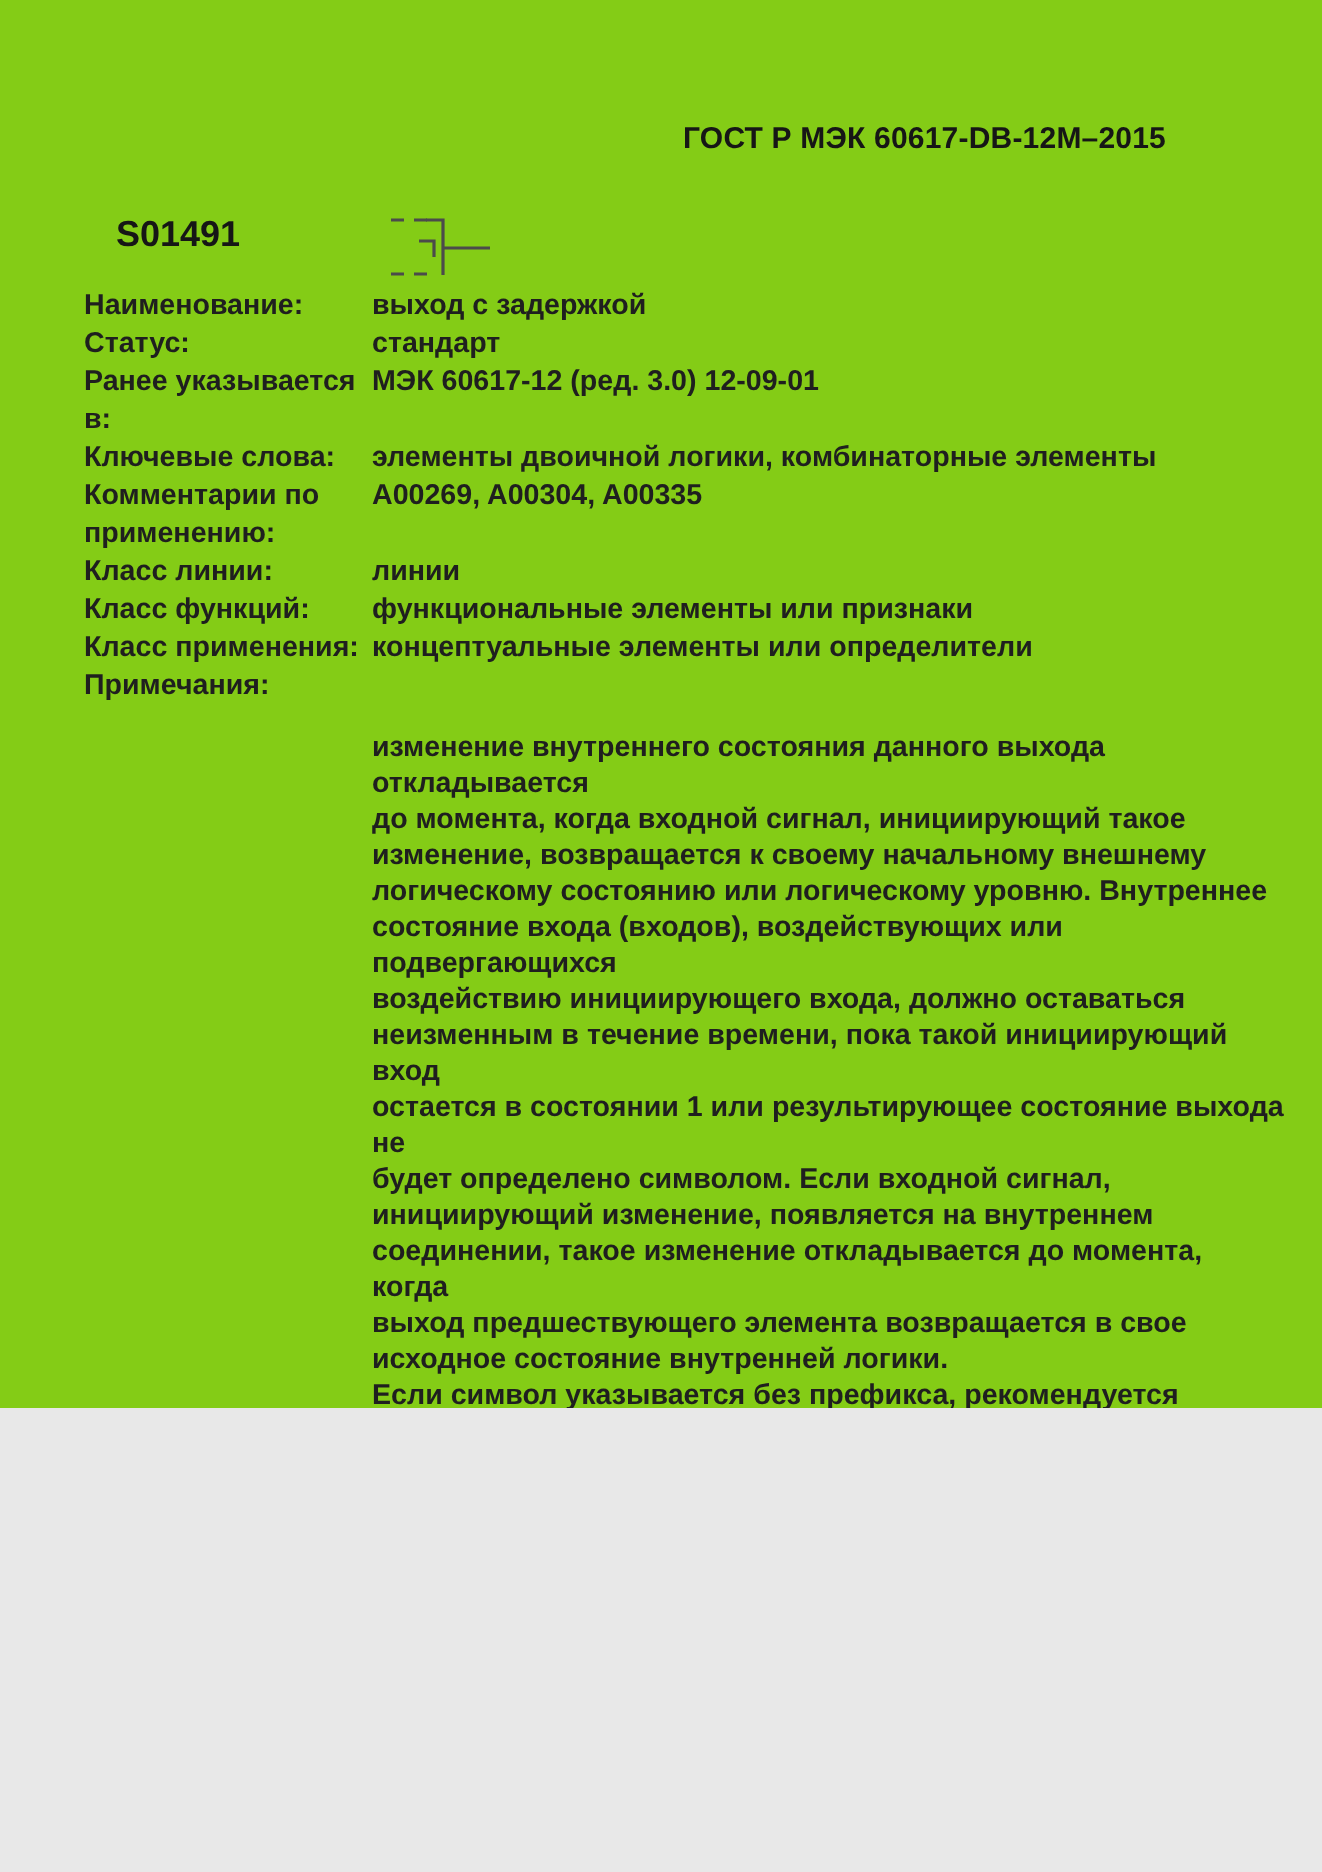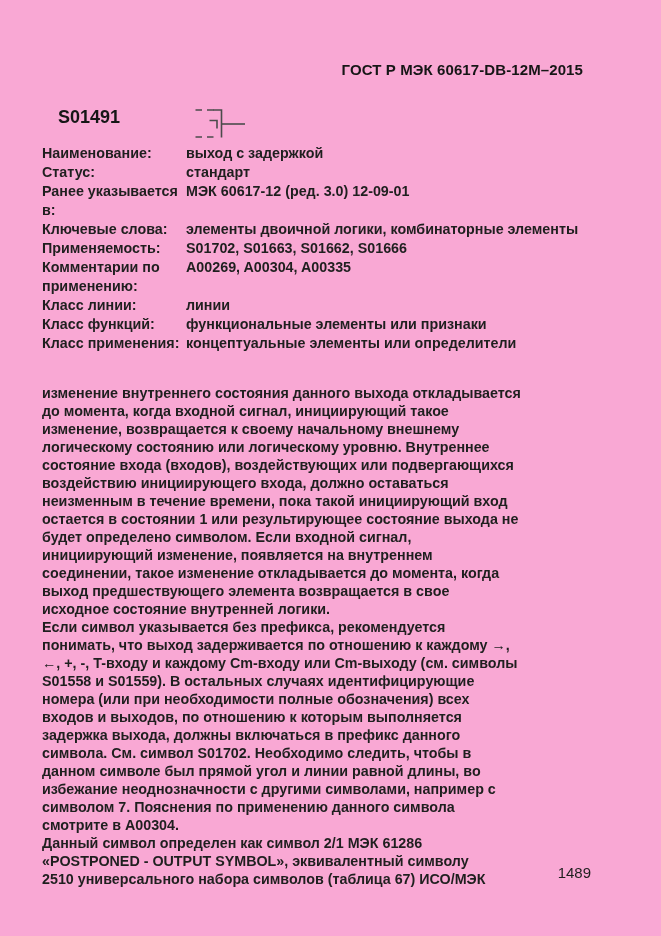--- a/index.html
+++ b/index.html
@@ -1,20 +1,20 @@
 <!DOCTYPE html>
 <html><head>
 <meta charset="utf-8">
 <style>
   html,body{margin:0;padding:0;background:#e8e8e8;}
   .page{
     position:relative;
-    width:661px;height:936px;
+    width:661px;height:704px;
     margin:0 auto;
-    background:#f9a8d4;
+    background:#84cc16;
     overflow:hidden;
     font-family:"Liberation Sans","DejaVu Sans",sans-serif;
     color:#1f1f1f;
     font-size:14.3px;
   }
   .doc-header{
     position:absolute;
     top:61px;right:78px;
     font-weight:bold;
     font-size:15px;
@@ -88,24 +88,20 @@
   <div class="row">
     <div class="cell label">Ранее указывается в:</div>
     <div class="cell value">МЭК 60617-12 (ред. 3.0) 12-09-01</div>
   </div>
 
   <div class="row">
     <div class="cell label">Ключевые слова:</div>
     <div class="cell value">элементы двоичной логики, комбинаторные элементы</div>
   </div>
 
-  <div class="row">
-    <div class="cell label">Применяемость:</div>
-    <div class="cell value">S01702, S01663, S01662, S01666</div>
-  </div>
 
   <div class="row">
     <div class="cell label">Комментарии по
 применению:</div>
     <div class="cell value">A00269, A00304, A00335</div>
   </div>
 
   <div class="row">
     <div class="cell label">Класс линии:</div>
     <div class="cell value">линии</div>
@@ -115,20 +111,21 @@
     <div class="cell label">Класс функций:</div>
     <div class="cell value">функциональные элементы или признаки</div>
   </div>
 
   <div class="row">
     <div class="cell label">Класс применения:</div>
     <div class="cell value">концептуальные элементы или определители</div>
   </div>
 
   <div class="row notes-row">
+    <div class="cell label">Примечания:</div>
     <div class="cell value">изменение внутреннего состояния данного выхода откладывается
 до момента, когда входной сигнал, инициирующий такое
 изменение, возвращается к своему начальному внешнему
 логическому  состоянию или логическому уровню. Внутреннее
 состояние входа (входов), воздействующих или подвергающихся
 воздействию инициирующего входа, должно оставаться
 неизменным в течение времени, пока такой инициирующий вход
 остается в состоянии 1 или результирующее состояние выхода не
 будет определено символом. Если входной сигнал,
 инициирующий  изменение, появляется на внутреннем

